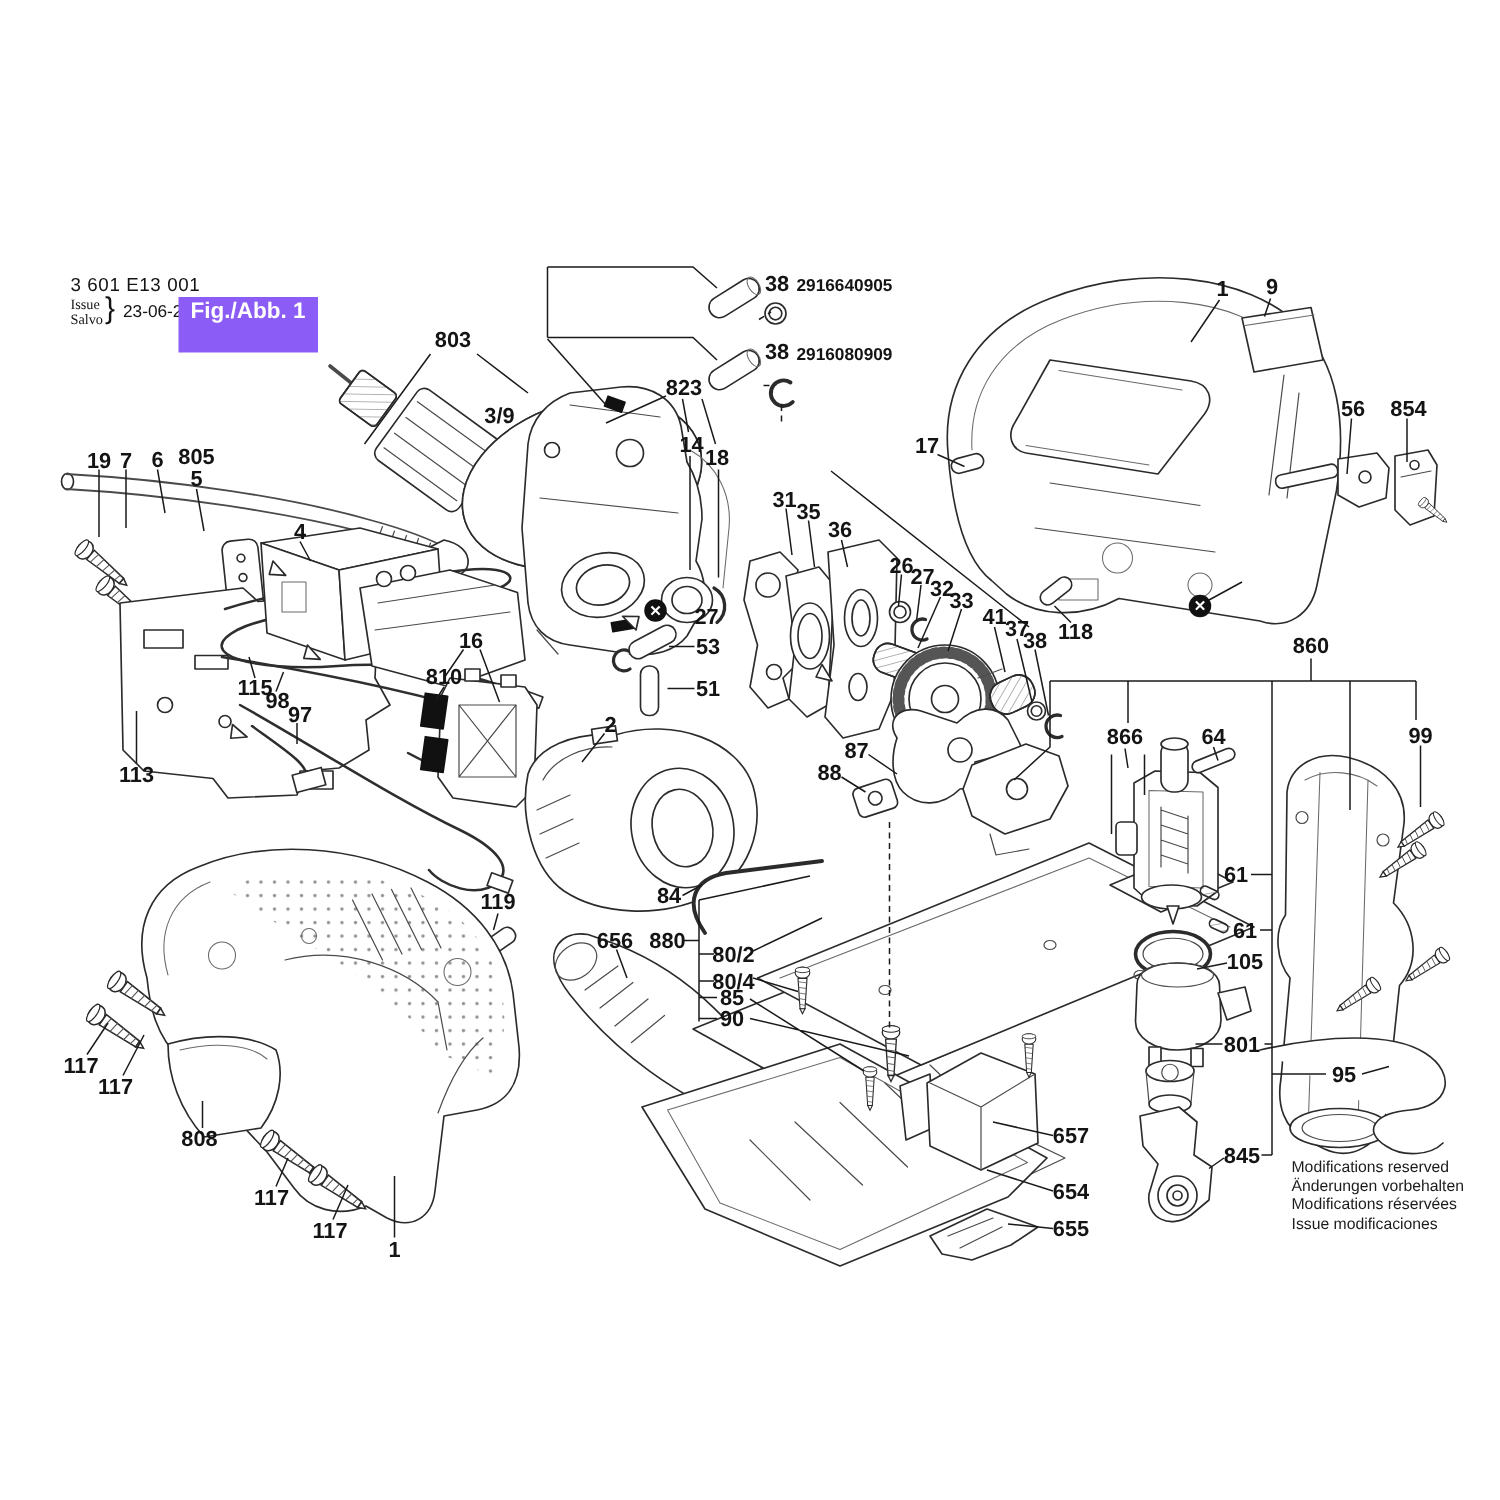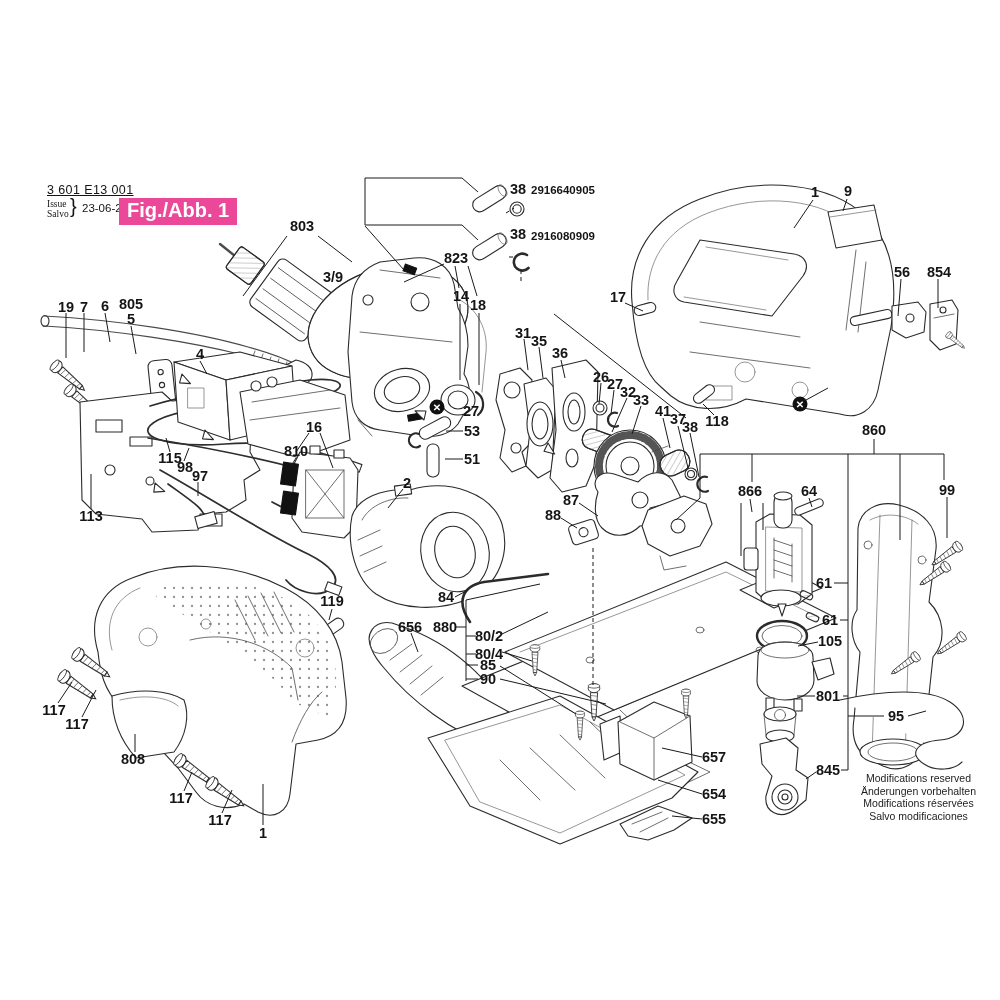--- a/index.html
+++ b/index.html
@@ -17,27 +17,27 @@
   .part .dotfill{fill:url(#dots);stroke:none;}
   .part .teeth{fill:none;stroke:#555;}
   .leaders path{fill:none;stroke:#1a1a1a;stroke-width:1;}
   .leaders .dash{stroke-dasharray:4 3;}
   text{user-select:none;}
   .lbl{font:bold 14.5px "Liberation Sans",sans-serif;fill:#141414;text-anchor:middle;}
   .code{font:bold 11.5px "Liberation Sans",sans-serif;fill:#141414;text-anchor:start;}
   .marker-x{font:bold 10px "Liberation Sans",sans-serif;fill:#ffffff;text-anchor:middle;}
   .marker-bg{fill:#111;stroke:none;}
   
-  .doc-number{position:absolute;left:47px;top:183px;font-size:12.5px;letter-spacing:.4px;text-decoration:underline;}
+  .doc-number{position:absolute;left:47px;top:183px;font-size:12.5px;letter-spacing:.4px;}
   .issue-wrap{position:absolute;left:47px;top:199px;font-size:9.5px;line-height:10px;font-family:Liberation Serif, serif;}
   .issue-brace{position:absolute;left:70px;top:195px;font-size:20px;font-weight:300;}
   .issue-date{position:absolute;left:82px;top:202px;font-size:11.5px;}
-  .fig-box{position:absolute;left:119px;top:198px;background:#ec4899;color:#fff;
-           font-size:20px;font-weight:bold;padding:1px 8px 3px 8px;}
-  .footer{position:absolute;left:861px;top:772px;font-size:10.5px;line-height:12.6px;color:#1c1c1c;text-align:center;}
+  .fig-box{position:absolute;left:119px;top:198px;background:#8b5cf6;color:#fff;
+           font-size:15px;font-weight:bold;padding:1px 8px 19px 8px;}
+  .footer{position:absolute;left:861px;top:772px;font-size:10.5px;line-height:12.6px;color:#1c1c1c;}
 </style>
 </head>
 <body>
 
 <div id="stage">
 
   <svg id="drawing" width="1000" height="1000" viewBox="0 0 1000 1000">
     <defs>
       <pattern id="dots" width="9" height="9" patternUnits="userSpaceOnUse">
         <circle cx="3" cy="3" r="1.15" fill="#909090"></circle>
@@ -525,15 +525,15 @@
   </div>
   <div class="issue-brace">}</div>
   <div class="issue-date">23-06-20</div>
 
   <div class="fig-box">Fig./Abb. 1</div>
 
   <div class="footer">
     <div>Modifications reserved</div>
     <div>Änderungen vorbehalten</div>
     <div>Modifications réservées</div>
-    <div>Salvo modificaciones</div>
+    <div>Issue modificaciones</div>
   </div>
 </div>
 
 </body></html>

